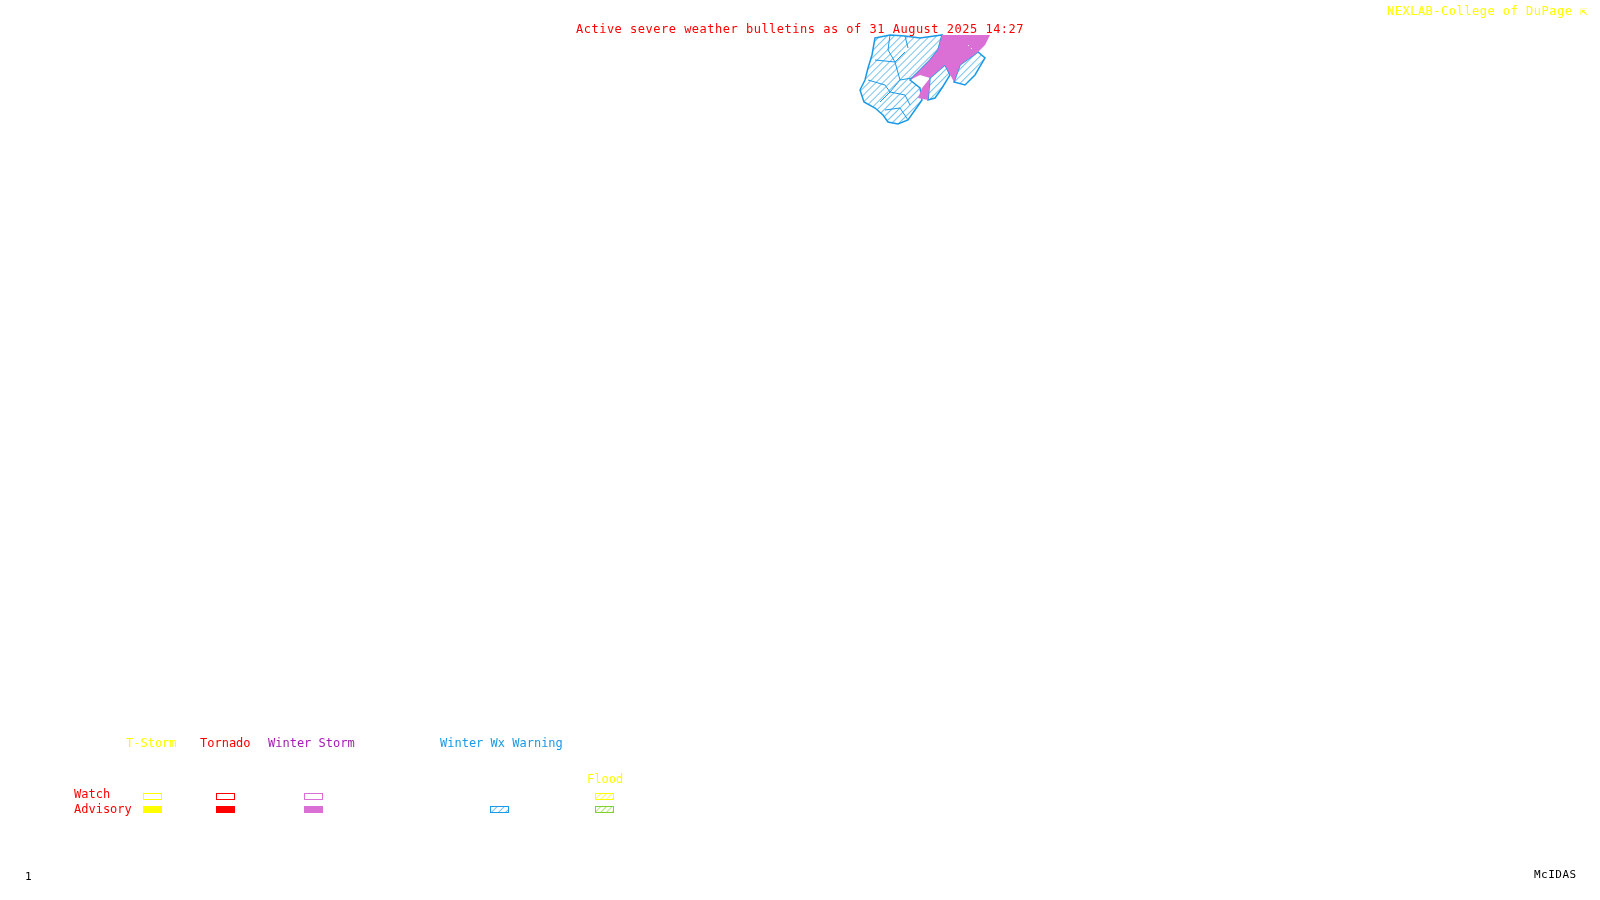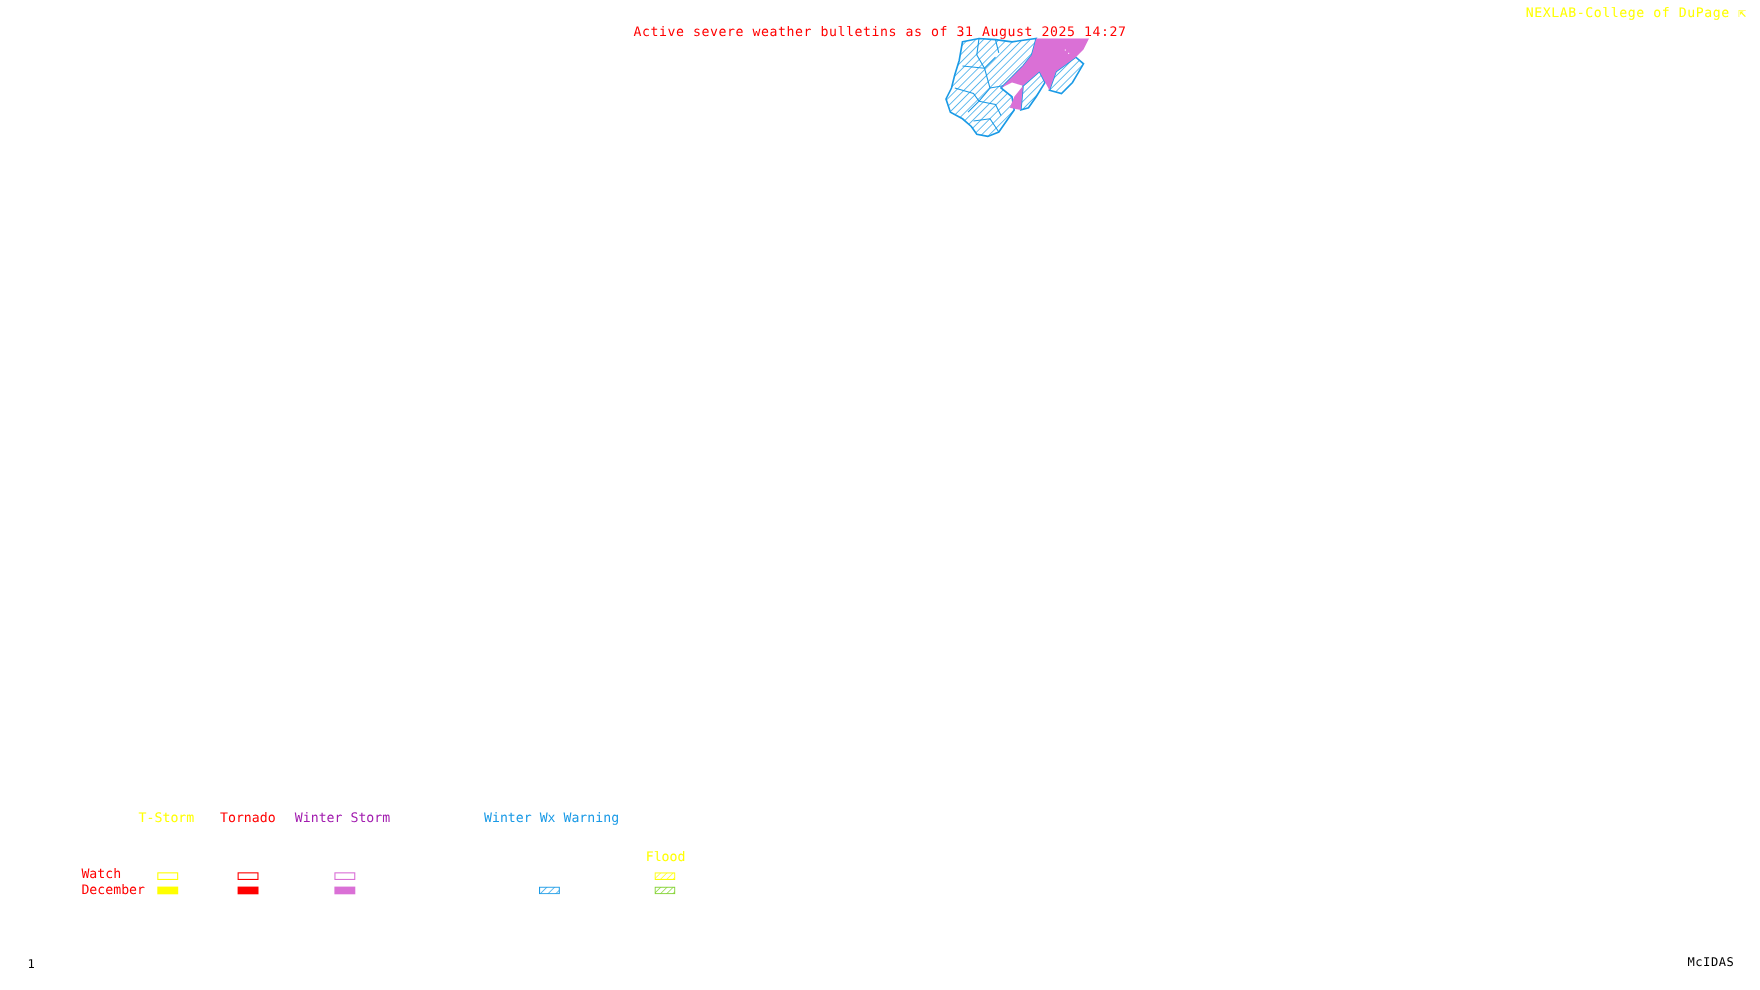--- a/index.html
+++ b/index.html
@@ -59,21 +59,21 @@
   <rect x="121" y="18" width="1" height="1" fill="#ffffff"></rect>
 </svg>
 
 <div class="legend-head" style="left:126px;color:#ffff00;">T-Storm</div>
 <div class="legend-head" style="left:200px;color:#ff0000;">Tornado</div>
 <div class="legend-head" style="left:268px;color:#a21caf;">Winter Storm</div>
 <div class="legend-head" style="left:440px;color:#1a9ae6;">Winter Wx Warning</div>
 <div class="legend-head" style="left:587px;color:#ffff00;margin-top:36px;">Flood</div>
 
 <div class="row-label" style="top:787px;">Watch</div>
-<div class="row-label" style="top:802px;">December</div>
+<div class="row-label" style="top:802px;">Advisory</div>
 
 <div class="swatch" style="left:143px;top:793px;border:1px solid #ffff00;"></div>
 <div class="swatch" style="left:216px;top:793px;border:1px solid #ff0000;"></div>
 <div class="swatch" style="left:304px;top:793px;border:1px solid #da70d6;"></div>
 <svg class="swatch" style="left:595px;top:793px;" width="19" height="7">
   <rect x="0.5" y="0.5" width="18" height="6" fill="url(#hatch-yellow)" stroke="#ffff00"></rect>
 </svg>
 
 <div class="swatch" style="left:143px;top:806px;background:#ffff00;"></div>
 <div class="swatch" style="left:216px;top:806px;background:#ff0000;"></div>

